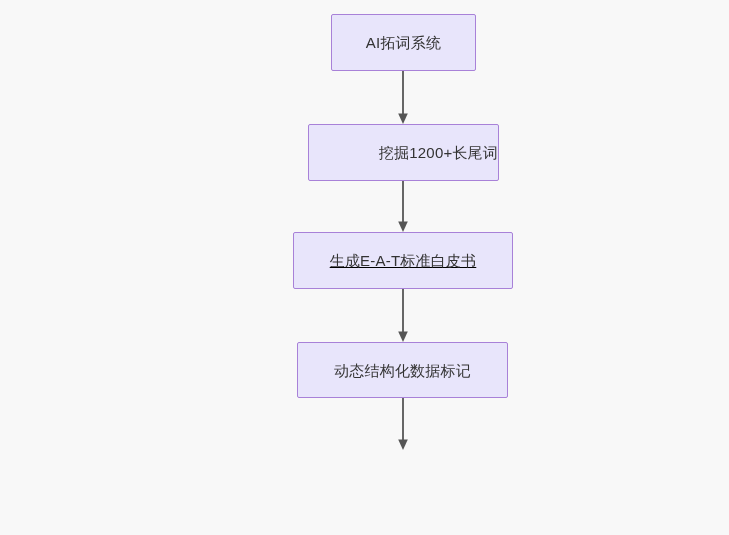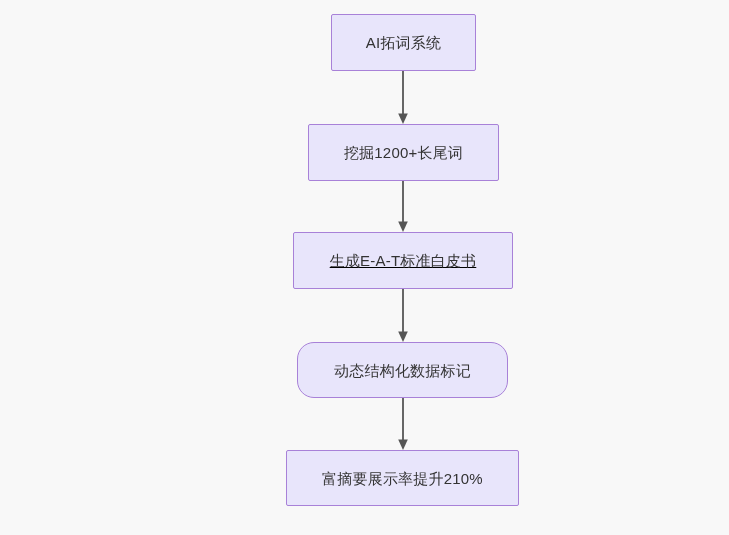--- a/index.html
+++ b/index.html
@@ -80,29 +80,26 @@
     <svg width="20" height="52" viewBox="0 0 20 52">
       <line x1="10" y1="0" x2="10" y2="44" stroke="#666666" stroke-width="2"></line>
       <polygon points="10,52 5.2,41.5 14.8,41.5" fill="#555555"></polygon>
     </svg>
   </div>
 
   <div class="node" style="left:299px; top:14px; width:145px; height:57px;">
     <span class="node-label">AI拓词系统</span>
   </div>
 
-  <div class="node" style="left:276px; top:124px; width:191px; height:57px;">
+  <div class="node" style="left:276px; top:124px; width:191px; height:57px;justify-content:flex-end;">
     <span class="node-label">挖掘1200+长尾词</span>
   </div>
 
   <div class="node" style="left:261px; top:232px; width:220px; height:57px;text-decoration:underline;">
     <span class="node-label">生成E-A-T标准白皮书</span>
   </div>
 
-  <div class="node" style="left:265px; top:342px; width:211px; height:56px;border-radius:17px;">
+  <div class="node" style="left:265px; top:342px; width:211px; height:56px;">
     <span class="node-label">动态结构化数据标记</span>
   </div>
 
-  <div class="node" style="left:254px; top:450px; width:233px; height:56px;">
-    <span class="node-label">富摘要展示率提升210%</span>
-  </div>
 
 </div>
 
 </body></html>

